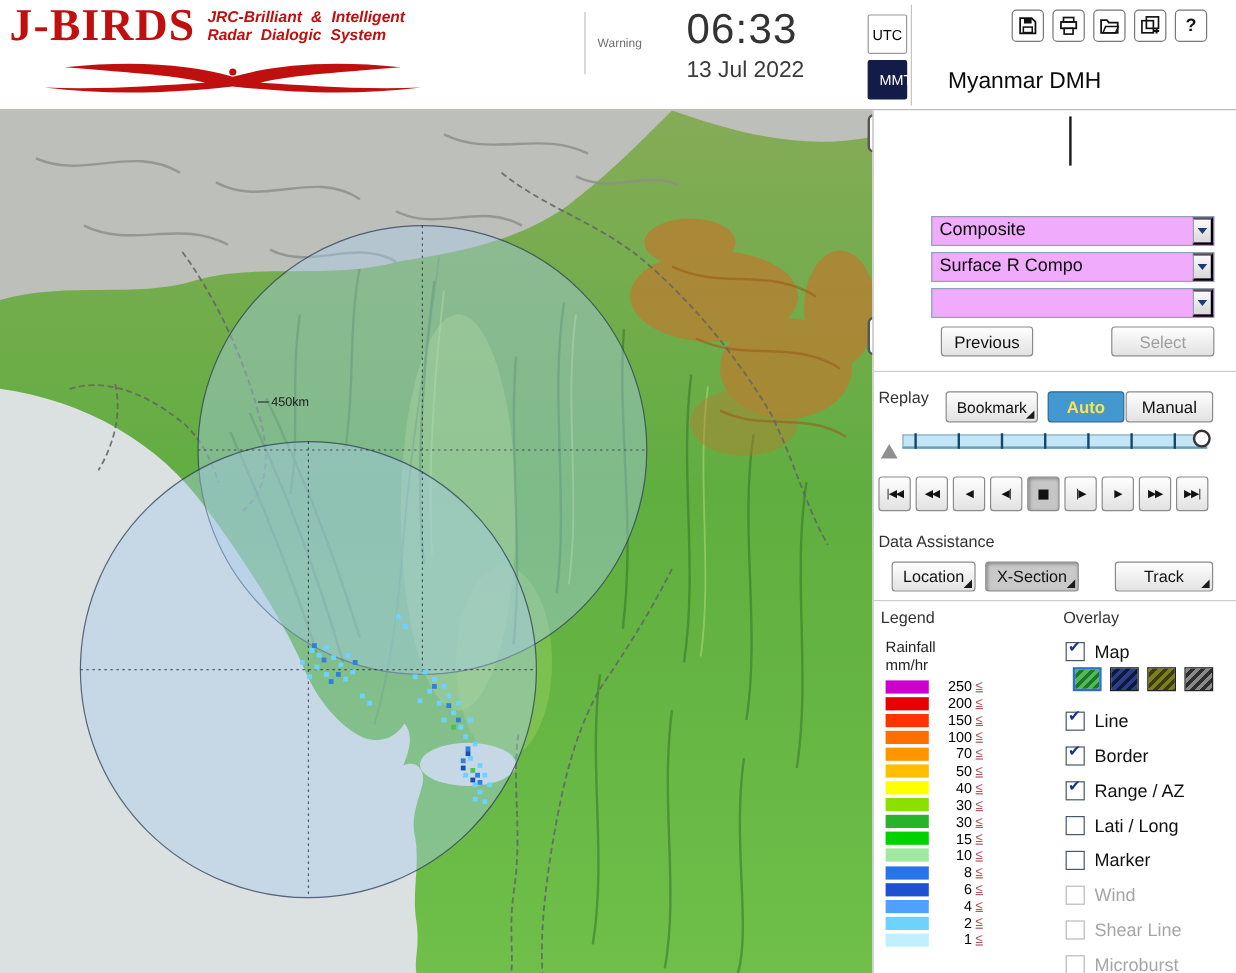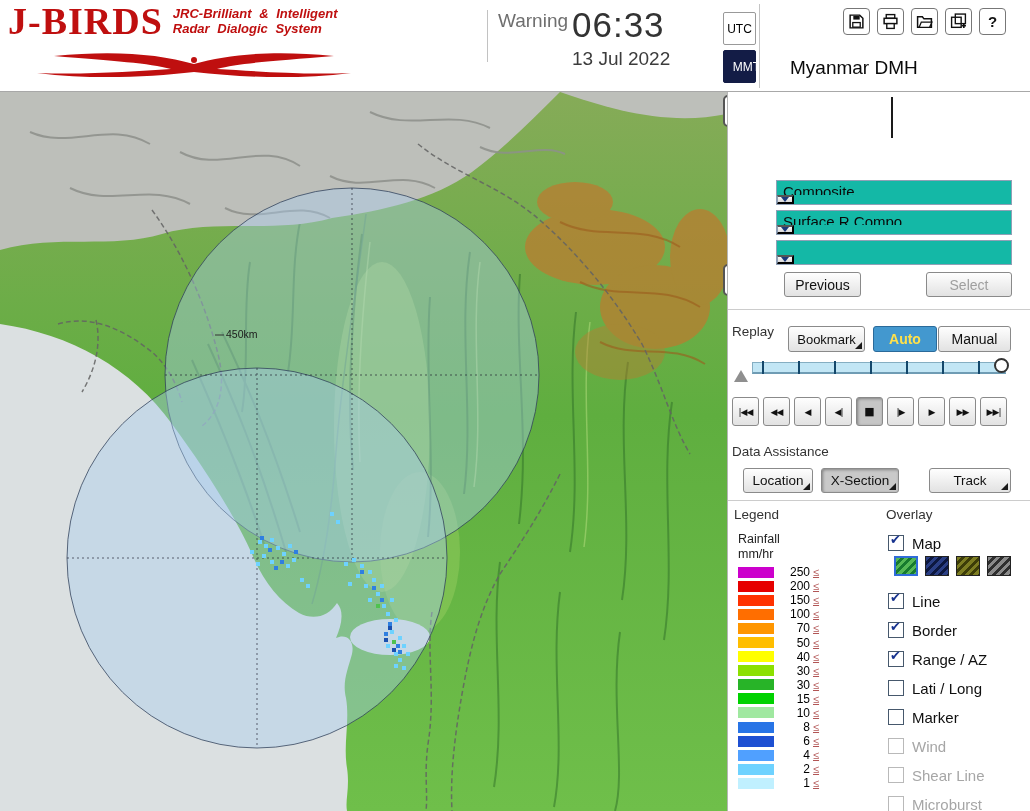--- a/index.html
+++ b/index.html
@@ -7,21 +7,21 @@
         font-family:"Liberation Sans",sans-serif;color:#111;}
   
   .header{position:absolute;left:0;top:0;width:1030px;height:92px;background:#fff;
           border-bottom:1px solid #a8a8a8;box-sizing:border-box;text-decoration:underline;}
   .logo{position:absolute;left:8px;top:2px;}
   .logo-row{display:flex;align-items:flex-start;gap:10px;}
   .logo-title{font-family:"Liberation Serif",serif;font-weight:bold;font-size:38px;line-height:1.05;letter-spacing:1px;}
   .logo-sub{display:flex;flex-direction:column;margin-top:5px;font-size:13px;font-weight:bold;font-style:italic;line-height:1.15;word-spacing:4px;}
   .eagle{position:absolute;left:6px;top:46px;}
   .warning{position:absolute;left:487px;top:10px;width:74px;height:52px;border-left:1px solid #c2c2c2;
-           display:flex;padding-left:10px;color:#6f6f6f;font-size:19px;box-sizing:border-box;}
+           display:flex;align-items:center;padding-left:10px;color:#6f6f6f;font-size:10px;box-sizing:border-box;}
   .clock{position:absolute;left:572px;top:5px;}
   .time{font-size:35px;color:#333;letter-spacing:1px;}
   .date{font-size:19px;color:#3c3c3c;margin-top:3px;}
   .tz{position:absolute;left:723px;width:33px;height:33px;font-size:12px;display:flex;align-items:center;justify-content:center;
       border:1px solid #999;background:#fff;box-sizing:border-box;border-radius:2px;padding:0;font-family:"Liberation Sans",sans-serif;}
   .tz.utc{top:12px;}
   .tz.mmt{top:50px;border-color:#131c46;}
   .hdiv{position:absolute;left:759px;top:4px;width:1px;height:84px;background:#c4c4c4;}
   .station-title{position:absolute;left:790px;top:57px;font-size:19px;color:#0a0a0a;}
   .hicon{position:absolute;top:8px;width:27px;height:27px;border:1px solid #777;border-radius:4px;background:#fff;
@@ -36,21 +36,21 @@
   .zoom-slider{position:absolute;left:731px;top:133px;width:15px;height:128px;background:#fdfdfd;
                border:1px solid #8a8a8a;box-sizing:border-box;}
   .zoom-rail{position:absolute;left:6px;top:2px;width:1px;height:122px;background:#b0b0b0;}
   .zoom-thumb{position:absolute;left:1px;top:2px;width:11px;height:18px;background:#d6d6d6;border:1px solid #8a8a8a;box-sizing:border-box;}
   
   .panel{position:absolute;left:727px;top:92px;width:303px;height:719px;background:#fff;
          border-left:1px solid #b5b5b5;box-sizing:border-box;overflow:hidden;}
   .station-box{position:absolute;left:48px;top:3px;width:235px;height:45px;background:#fff;}
   .caret{position:absolute;left:115px;top:2px;width:2px;height:41px;background:#1a1a1a;}
   .panel-label{position:absolute;font-size:13.5px;color:#333;}
-  .dd{position:absolute;left:48px;width:236px;height:25px;display:flex;border:1px solid #90a0b6;background:#14b8a6;box-sizing:border-box;flex-direction:column;}
+  .dd{position:absolute;left:48px;width:236px;height:25px;display:flex;border:1px solid #90a0b6;background:#f0abfc;box-sizing:border-box;}
   .dd-val{flex:1;font-size:15px;padding:2px 0 0 6px;color:#0a0a0a;white-space:nowrap;overflow:hidden;}
   .dd-arrow{width:17px;border-left:1px solid #90a0b6;background:linear-gradient(#fafafa,#d8d8d8);
             display:flex;align-items:center;justify-content:center;padding:0;}
   .dd-arrow i{display:block;width:0;height:0;border-left:4px solid transparent;border-right:4px solid transparent;border-top:5px solid #1c3a7a;}
   .btn{position:absolute;font-size:14px;border:1px solid #8a8a8a;border-radius:3px;background:linear-gradient(#fefefe,#e2e2e2);
        color:#111;display:flex;align-items:center;justify-content:center;box-sizing:border-box;padding:0;font-family:"Liberation Sans",sans-serif;}
   .btn.disabled{color:#9f9f9f;}
   .btn.pressed{background:#c9c9c9;box-shadow:inset 1px 1px 3px rgba(0,0,0,.35);}
   .corner::after{content:"";position:absolute;right:2px;bottom:2px;width:0;height:0;
                  border-bottom:7px solid #1a1a1a;border-left:7px solid transparent;}

